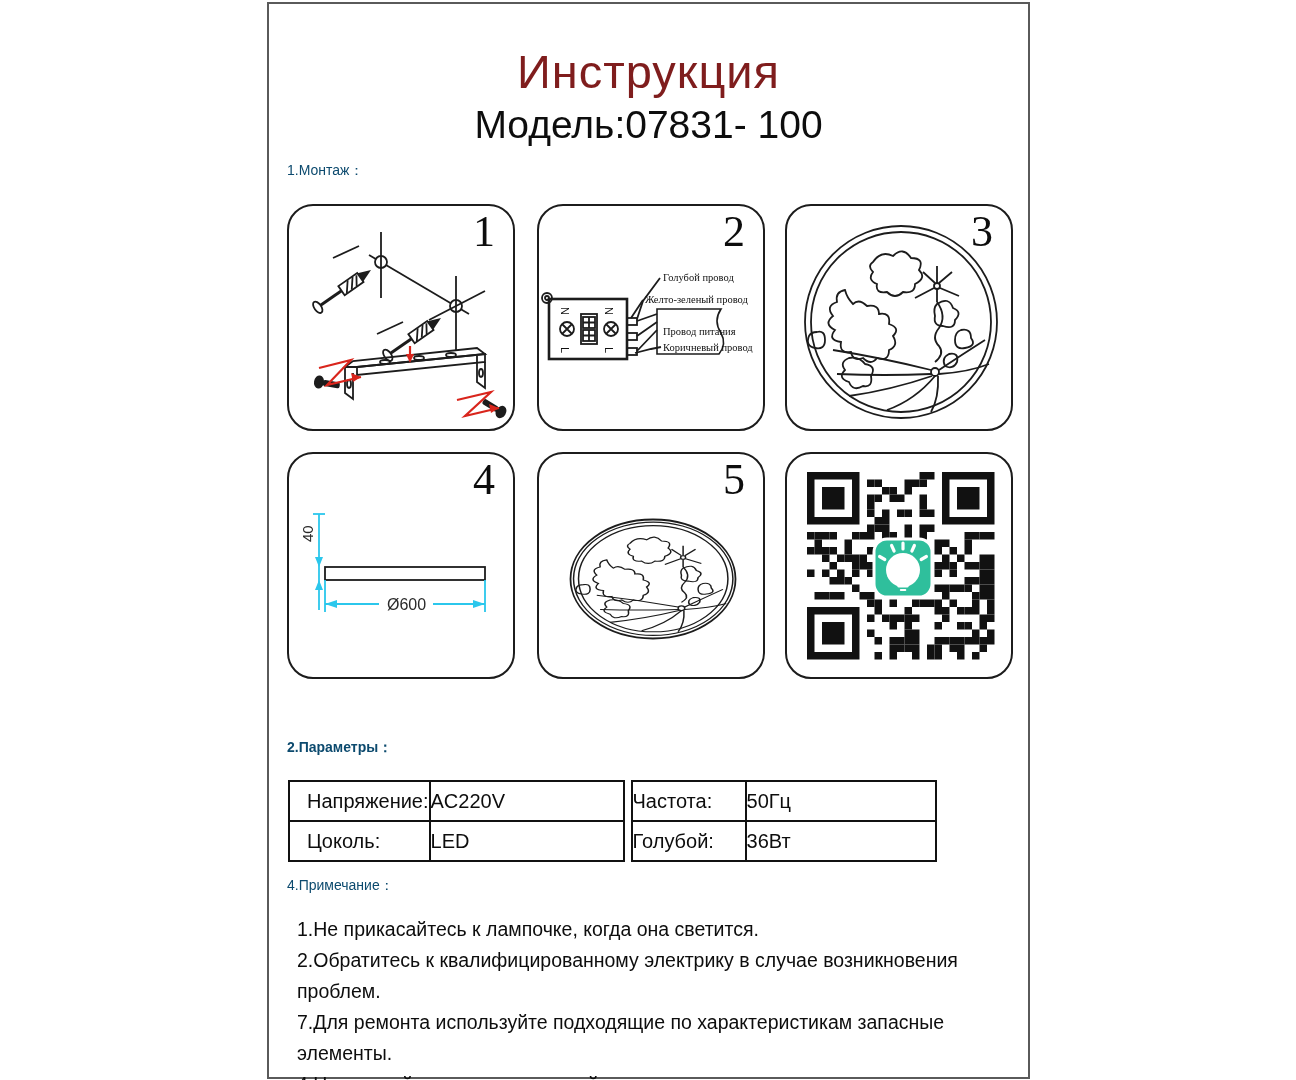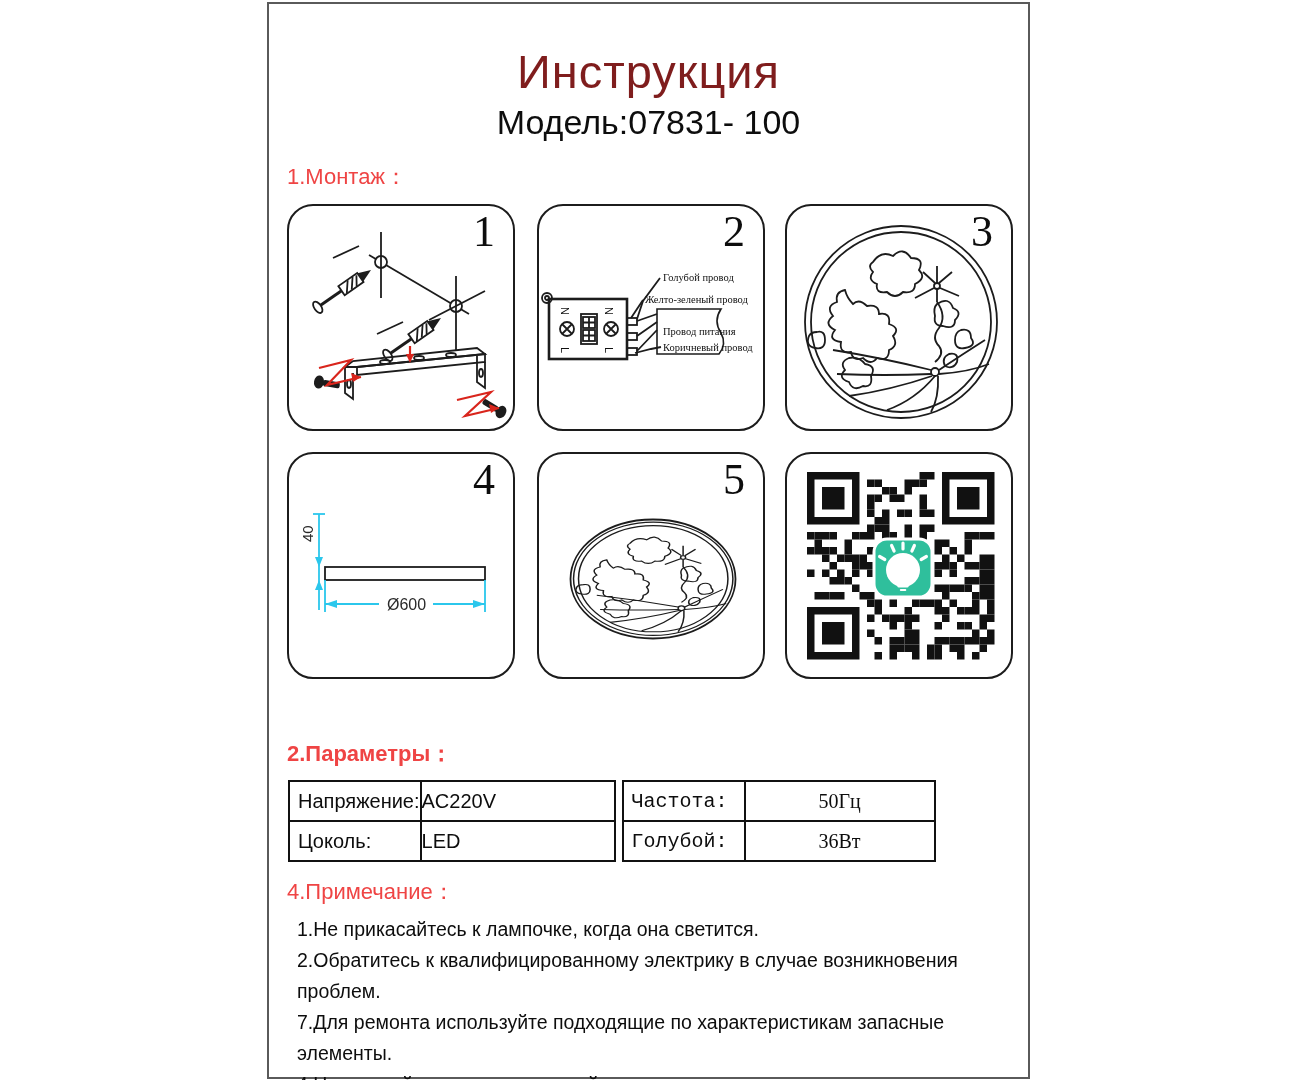--- a/index.html
+++ b/index.html
@@ -3,22 +3,22 @@
 <meta charset="utf-8">
 <style>
   html,body{margin:0;padding:0;}
   body{width:1296px;height:1080px;background:#ffffff;position:relative;
        font-family:"Liberation Sans",sans-serif;color:#111;}
   .page{position:absolute;left:267px;top:2px;width:759px;height:1073px;
         background:#fff;border:2px solid #5a5a5a;box-sizing:content-box;}
   .title{position:absolute;top:40px;left:0;width:100%;text-align:center;
          font-size:47px;letter-spacing:1px;color:#7f1d1d;}
   .subtitle{position:absolute;top:99px;left:0;width:100%;text-align:center;
-            font-size:34px;color:#0d0d0d;}
-  .sec-head{position:absolute;left:18px;font-size:22px;color:#ef4444;}
+            font-size:39px;color:#0d0d0d;}
+  .sec-head{position:absolute;left:18px;font-size:14px;color:#0c4a6e;}
   #sec-montage{top:158px;}
   #sec-params{top:735px;font-weight:bold;}
   #sec-notes{top:873px;}
   .panel{position:absolute;width:228px;height:227px;border:2px solid #1c1c1c;
          border-radius:26px;box-sizing:border-box;background:#fff;}
   #p1{left:18px;top:200px;} #p2{left:268px;top:200px;} #p3{left:516px;top:200px;}
   #p4{left:18px;top:448px;} #p5{left:268px;top:448px;} #p6{left:516px;top:448px;}
   .pnum{position:absolute;top:2px;right:18px;font-family:"Liberation Serif",serif;
         font-size:44px;color:#0d0d0d;line-height:1.1;}
   .art{position:absolute;left:0;top:0;}
@@ -28,24 +28,24 @@
   .redf{fill:#d9251c;stroke:none;}
   .cyan{stroke:#2bc7ec;fill:none;stroke-width:1.8;}
   .cyanf{fill:#2bc7ec;stroke:none;}
   .wlabel{font-family:"Liberation Serif",serif;font-size:10.5px;fill:#111;stroke:none;}
   .term{font-family:"Liberation Sans",sans-serif;font-size:11px;fill:#111;stroke:none;}
   .dimtxt{font-family:"Liberation Sans",sans-serif;font-size:15px;fill:#2a2a2a;stroke:none;}
   .tables{position:absolute;left:19px;top:776px;display:flex;}
   table{border-collapse:collapse;font-size:20px;color:#0d0d0d;}
   td{border:2px solid #111;height:38px;padding:0;}
   .t-left{margin-right:6px;}
-  .t-left td.lbl{width:112px;padding-left:8px;}
+  .t-left td.lbl{width:112px;padding-left:17px;}
   .t-left td.val{width:192px;text-align:left;}
-  .t-right td.lbl{width:112px;padding-left:8px;font-family:Liberation Mono, monospace;}
-  .t-right td.val{width:188px;text-align:center;font-family:Liberation Serif, serif;}
+  .t-right td.lbl{width:112px;}
+  .t-right td.val{width:188px;}
   .notes{position:absolute;left:28px;top:910px;font-size:19.5px;line-height:31px;color:#0d0d0d;}
 </style>
 </head>
 <body>
 
 <div class="page">
 
   <div class="title">Инструкция</div>
   <div class="subtitle">Модель:07831- 100</div>
 

